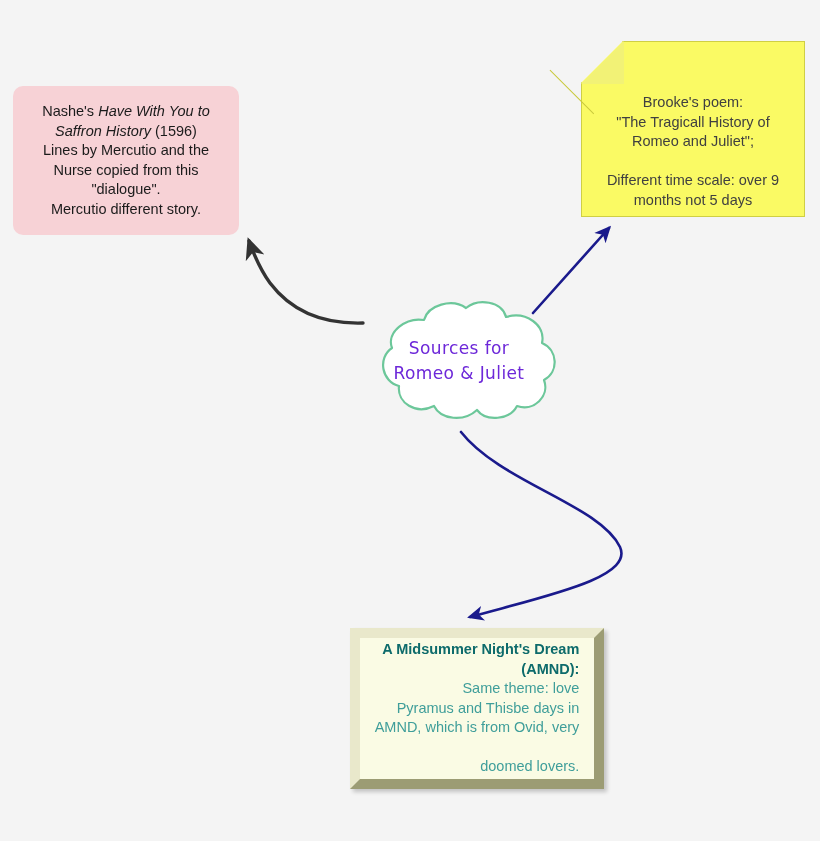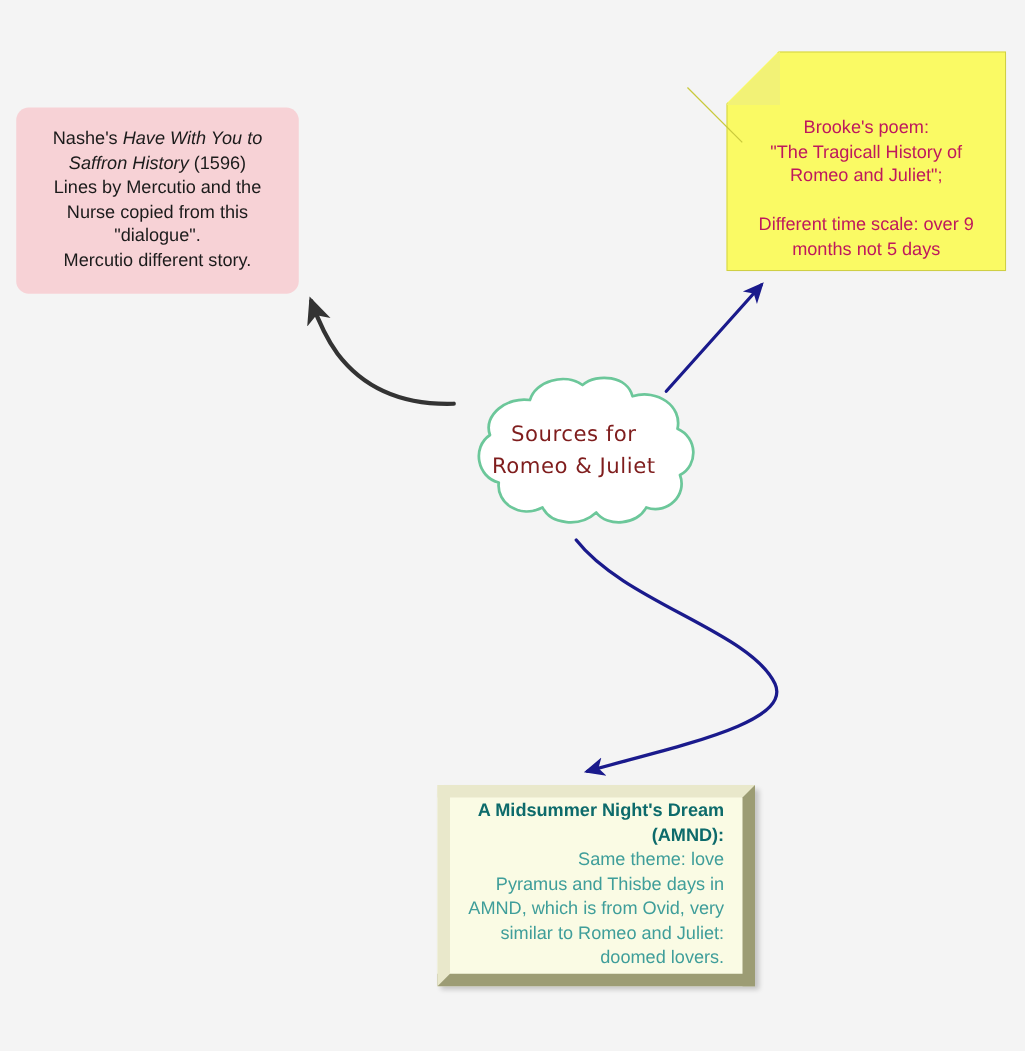--- a/index.html
+++ b/index.html
@@ -88,21 +88,21 @@
     background: #c9c93c;
     transform-origin: 0 0;
     transform: rotate(45deg) translate(0px, 42px);
   }
   .sticky .body {
     position: absolute;
     left: 0;
     right: 0;
     top: 52px;
     text-align: center;
-    color: #be185d;
+    color: #404040;
     font-size: 14.5px;
     line-height: 19.5px;
     padding: 0 8px;
     box-sizing: border-box;
   }
 
   
   .cloud-wrap {
     position: absolute;
     left: 356px;
@@ -110,21 +110,21 @@
     width: 206px;
     height: 128px;
   }
   .cloud-wrap svg { display: block; }
   .cloud-label {
     position: absolute;
     left: 0;
     right: 0;
     top: 40px;
     text-align: center;
-    color: #7f1d1d;
+    color: #6d28d9;
     font-family: "DejaVu Sans", sans-serif;
     font-size: 17px;
     line-height: 25px;
     letter-spacing: 0.4px;
   }
 
   
   .amnd {
     position: absolute;
     left: 350px;
@@ -217,18 +217,18 @@
     </div>
   </div>
 
   <div class="amnd">
     <div class="body">
       <span class="head">A Midsummer Night's Dream</span>
       <span class="head">(AMND):</span>
       <span>Same theme: love</span><br>
       <span>Pyramus and Thisbe days in</span><br>
       <span>AMND, which is from Ovid, very</span><br>
-      <span>similar to Romeo and Juliet:</span><br>
+      <br>
       <span>doomed lovers.</span>
     </div>
   </div>
 
 </div>
 
 </body></html>

